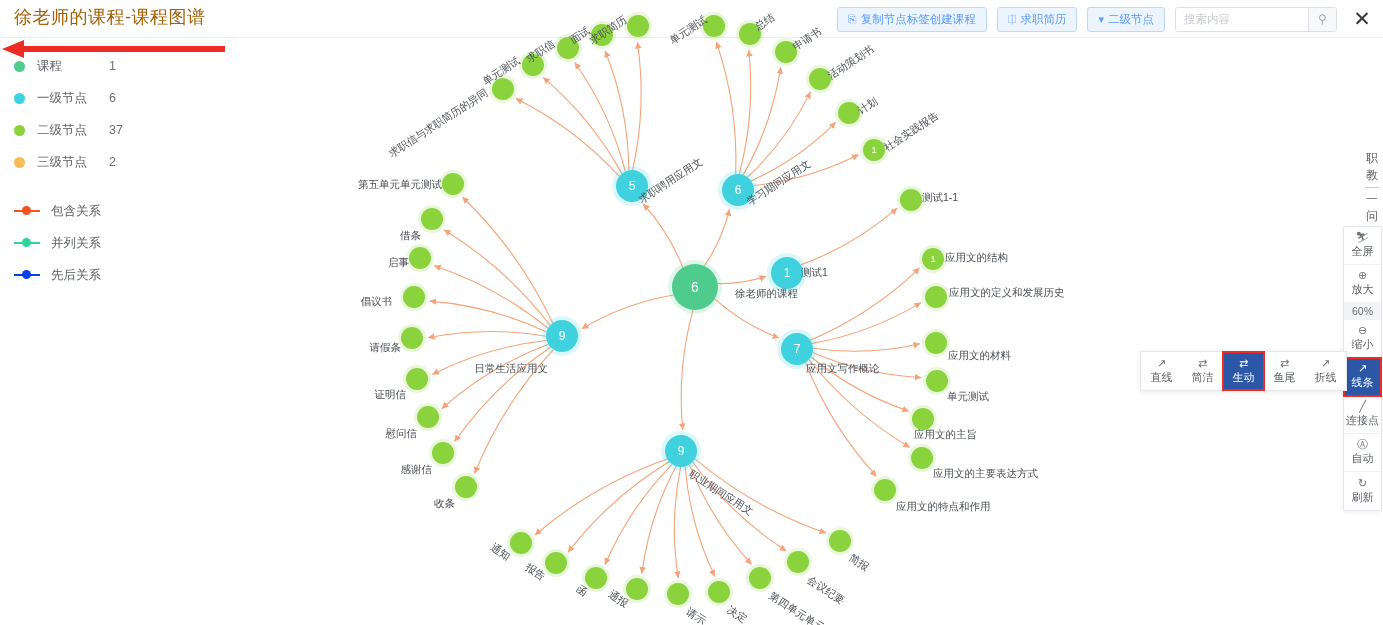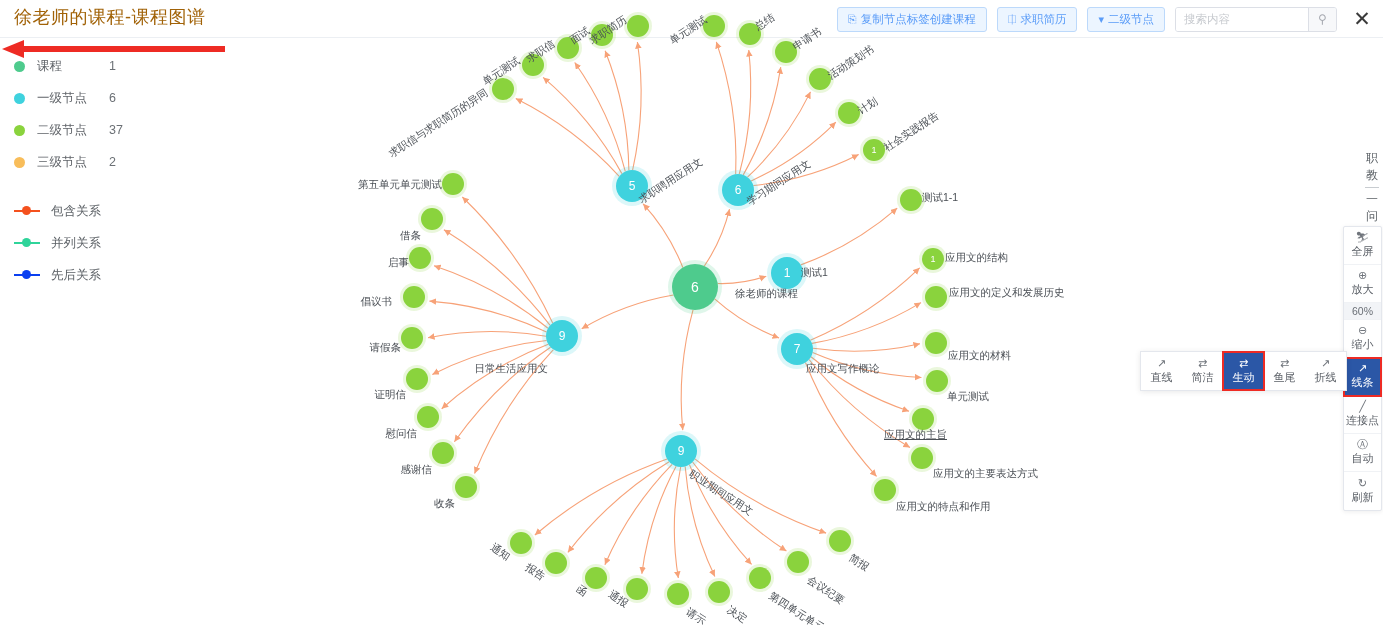--- a/index.html
+++ b/index.html
@@ -304,21 +304,21 @@
         <div class="nlabel" style="left: 801px; top: 228px;">测试1</div>
         <div class="node lvl2 badge" style="left: 922px; top: 210px; width: 22px; height: 22px; font-size: 9px;">1</div>
         <div class="nlabel" style="left: 945px; top: 213px;">应用文的结构</div>
         <div class="node lvl2" style="left: 925px; top: 248px; width: 22px; height: 22px; font-size: 9px;"></div>
         <div class="nlabel" style="left: 949px; top: 248px;">应用文的定义和发展历史</div>
         <div class="node lvl2" style="left: 925px; top: 294px; width: 22px; height: 22px; font-size: 9px;"></div>
         <div class="nlabel" style="left: 948px; top: 311px;">应用文的材料</div>
         <div class="node lvl2" style="left: 926px; top: 332px; width: 22px; height: 22px; font-size: 9px;"></div>
         <div class="nlabel" style="left: 947px; top: 352px;">单元测试</div>
         <div class="node lvl2" style="left: 912px; top: 370px; width: 22px; height: 22px; font-size: 9px;"></div>
-        <div class="nlabel" style="left: 884px; top: 390px; text-decoration: underline;">应用文的主旨</div>
+        <div class="nlabel" style="left: 914px; top: 390px;">应用文的主旨</div>
         <div class="node lvl2" style="left: 911px; top: 409px; width: 22px; height: 22px; font-size: 9px;"></div>
         <div class="nlabel" style="left: 933px; top: 429px;">应用文的主要表达方式</div>
         <div class="node lvl2" style="left: 874px; top: 441px; width: 22px; height: 22px; font-size: 9px;"></div>
         <div class="nlabel" style="left: 896px; top: 462px;">应用文的特点和作用</div>
         <div class="node lvl1 badge" style="left: 781px; top: 295px; width: 32px; height: 32px; font-size: 12px;">7</div>
         <div class="nlabel" style="left: 806px; top: 324px;">应用文写作概论</div>
         <div class="node lvl2" style="left: 510px; top: 494px; width: 22px; height: 22px; font-size: 9px;"></div>
         <div class="nlabel rot" style="left: 509px; top: 513px; transform: translateX(-100%) rotate(33deg); transform-origin: 100% 50%;">通知</div>
         <div class="node lvl2" style="left: 545px; top: 514px; width: 22px; height: 22px; font-size: 9px;"></div>
         <div class="nlabel rot" style="left: 544px; top: 533px; transform: translateX(-100%) rotate(33deg); transform-origin: 100% 50%;">报告</div>

